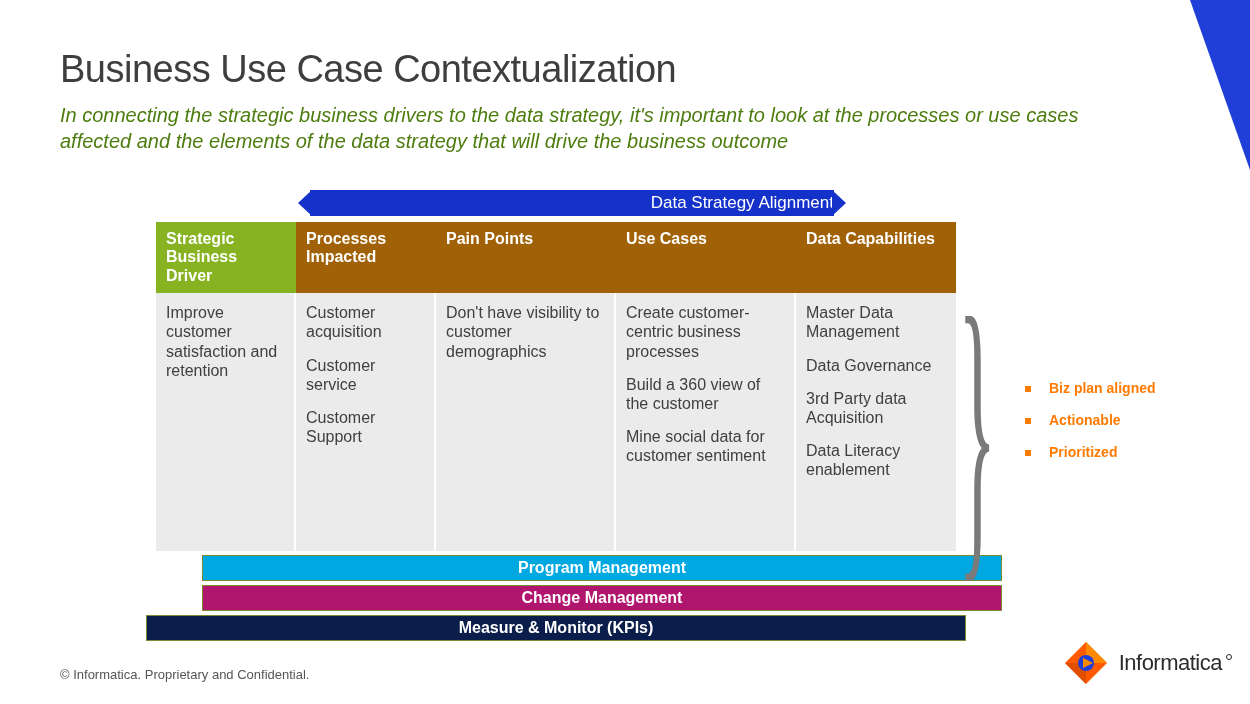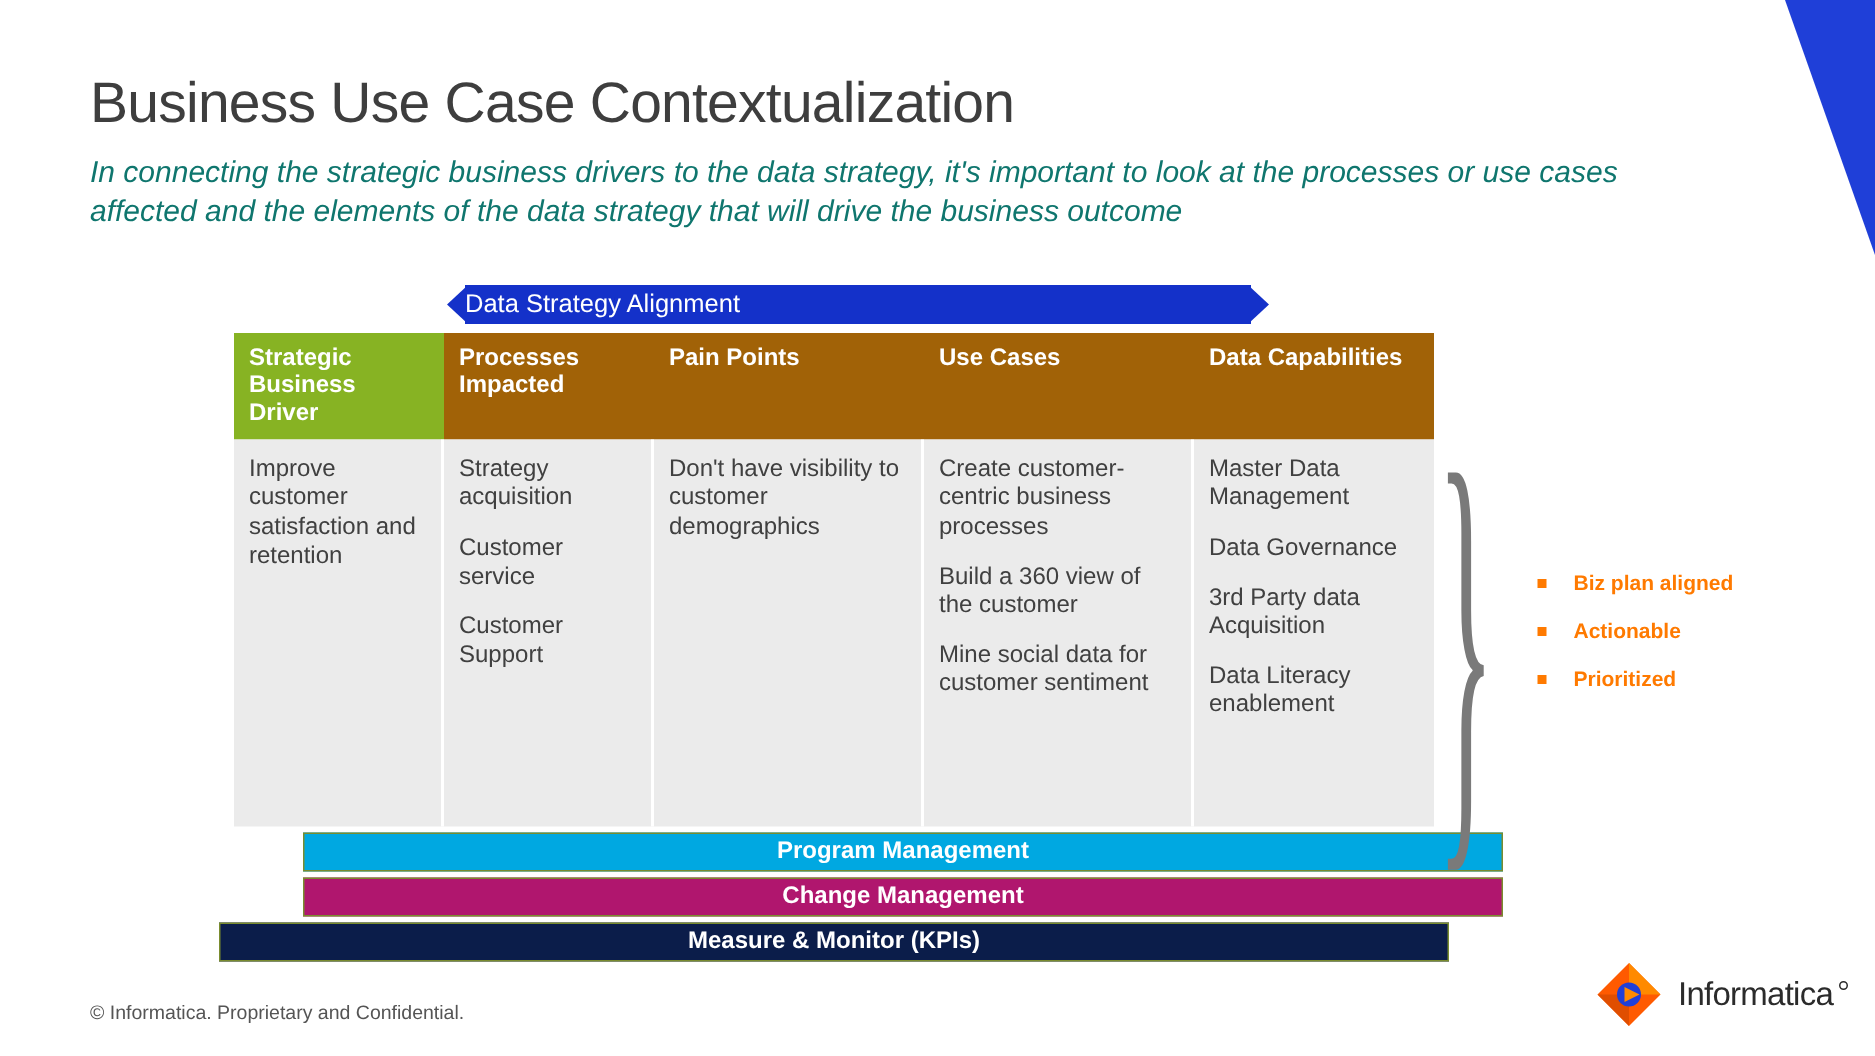--- a/index.html
+++ b/index.html
@@ -37,40 +37,40 @@
     color: #3e3e3e;
     letter-spacing: -0.5px;
   }
   .subtitle {
     position: absolute;
     top: 102px;
     left: 60px;
     width: 1060px;
     font-size: 20px;
     font-style: italic;
-    color: #0f766e;
+    color: #4d7c0f;
     line-height: 1.3;
   }
 
   
   .dsa-wrap {
     position: absolute;
     top: 190px;
     left: 298px;
     width: 548px;
     height: 30px;
   }
   .dsa-bar {
     position: absolute;
     top: 0; left: 12px; right: 12px;
     height: 26px;
     background: #1431c9;
     color: #fff;
     font-size: 17px;
-    text-align: left;
+    text-align: right;
     line-height: 26px;
   }
   .dsa-wrap::before, .dsa-wrap::after {
     content: "";
     position: absolute;
     top: 0;
     width: 0; height: 0;
     border-top: 13px solid transparent;
     border-bottom: 13px solid transparent;
   }
@@ -204,21 +204,21 @@
       <div class="hdr-cell o w-pi">Processes Impacted</div>
       <div class="hdr-cell o w-pp">Pain Points</div>
       <div class="hdr-cell o w-uc">Use Cases</div>
       <div class="hdr-cell o w-dc">Data Capabilities</div>
     </div>
     <div class="body-row">
       <div class="body-cell" style="width:140px">
         <p>Improve customer satisfaction and retention</p>
       </div>
       <div class="body-cell w-pi">
-        <p>Strategy acquisition</p>
+        <p>Customer acquisition</p>
         <p>Customer service</p>
         <p>Customer Support</p>
       </div>
       <div class="body-cell w-pp">
         <p>Don't have visibility to customer demographics</p>
       </div>
       <div class="body-cell w-uc">
         <p>Create customer-centric business processes</p>
         <p>Build a 360 view of the customer</p>
         <p>Mine social data for customer sentiment</p>

